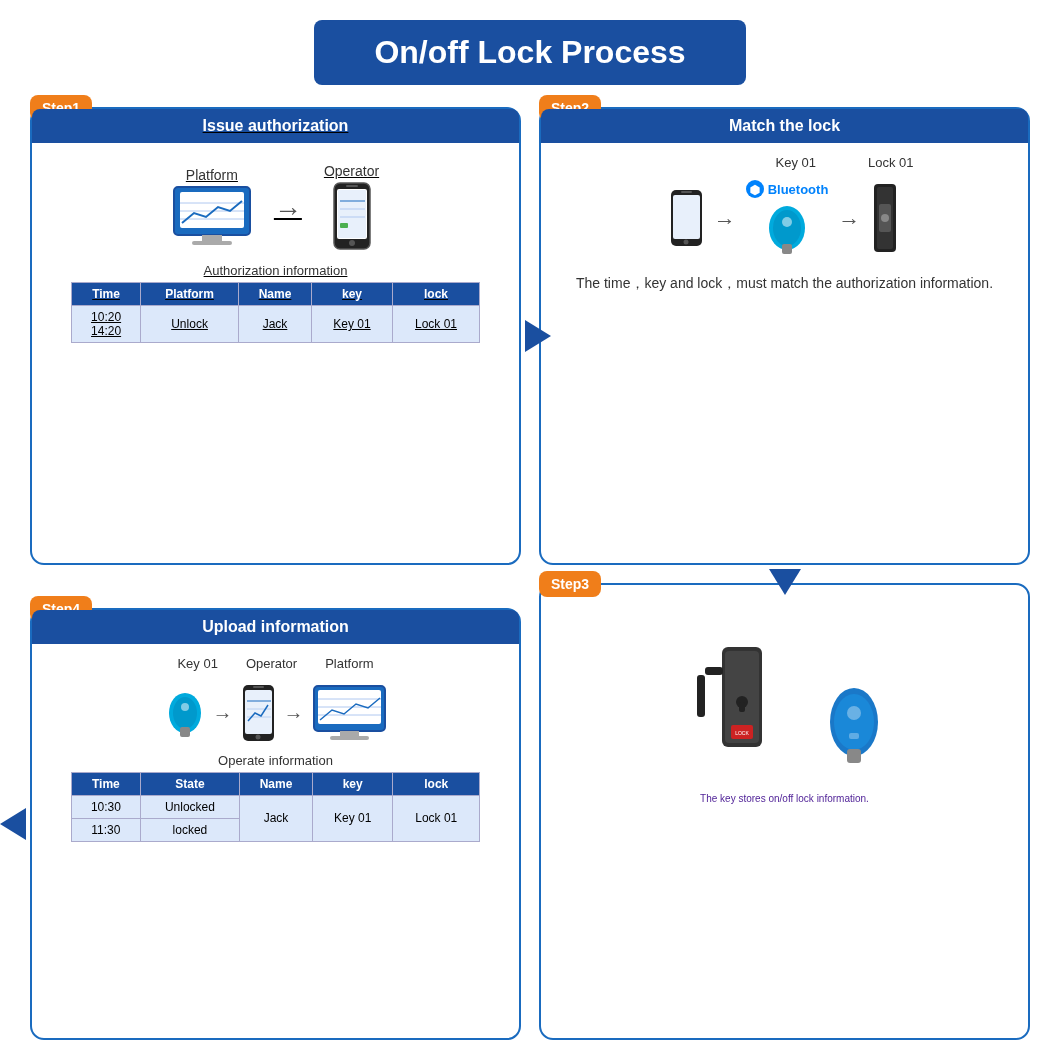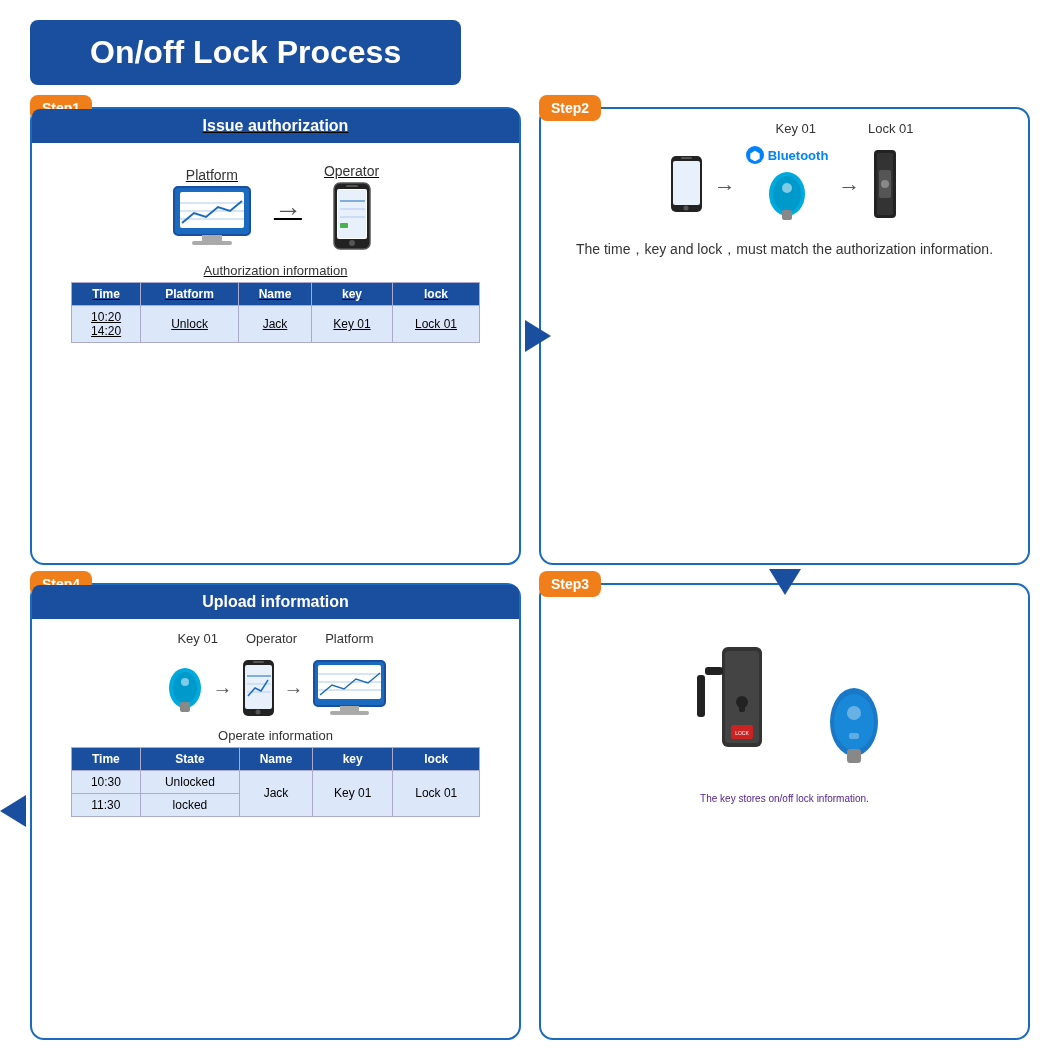--- a/index.html
+++ b/index.html
@@ -9,21 +9,21 @@
       background: #ffffff;
       font-family: Arial, sans-serif;
       overflow: hidden;
     }
     .page {
       width: 1060px;
       height: 1060px;
       padding: 20px 30px;
       display: flex;
       flex-direction: column;
-      align-items: flex-start;
+      align-items: center;
     }
     .title-bar {
       background: #1a4fa0;
       color: white;
       font-size: 32px;
       font-weight: bold;
       padding: 14px 60px;
       border-radius: 8px;
       margin-bottom: 22px;
       text-align: center;
@@ -288,20 +288,21 @@
         </table>
       </div>
 
       <div class="arrow-right-connector">
         <div class="triangle-right"></div>
       </div>
     </div>
 
     <div class="step-box" style="position:relative;">
       <div class="step-badge">Step2</div>
+      <div class="step-header">Match the lock</div>
       <div class="step-content">
         <div class="step2-labels">
           <span style="margin-left:120px;">Key 01</span>
           <span>Lock 01</span>
         </div>
         <div class="step2-icons">
 
           <svg width="35" height="60" viewBox="0 0 35 60">
             <rect x="2" y="2" width="31" height="56" rx="5" fill="#222"></rect>
             <rect x="4" y="7" width="27" height="44" rx="2" fill="#e8f0fb"></rect>
@@ -336,21 +337,21 @@
           </svg>
         </div>
         <div class="step2-text">The time，key and lock，must match the authorization information.</div>
       </div>
 
       <div class="arrow-down-connector">
         <div class="triangle-down"></div>
       </div>
     </div>
 
-    <div class="step-box" style="position:relative;">
+    <div class="step-box" style="position:relative;margin-top:25px;">
       <div class="step-badge">Step4</div>
       <div class="step-header">Upload information</div>
       <div class="step-content">
         <div class="step4-labels">
           <span>Key 01</span>
           <span>Operator</span>
           <span>Platform</span>
         </div>
         <div class="step4-icons">
 

